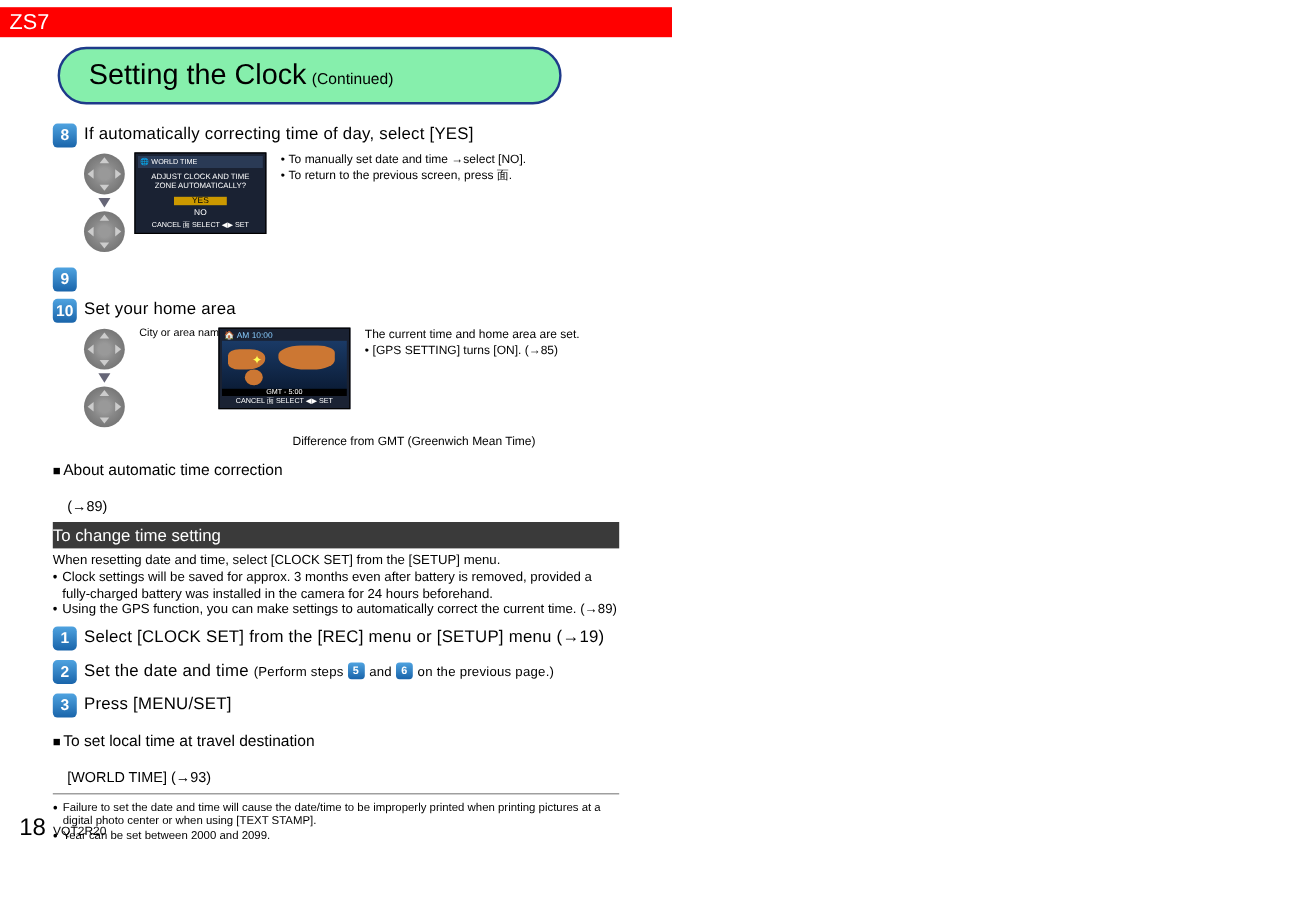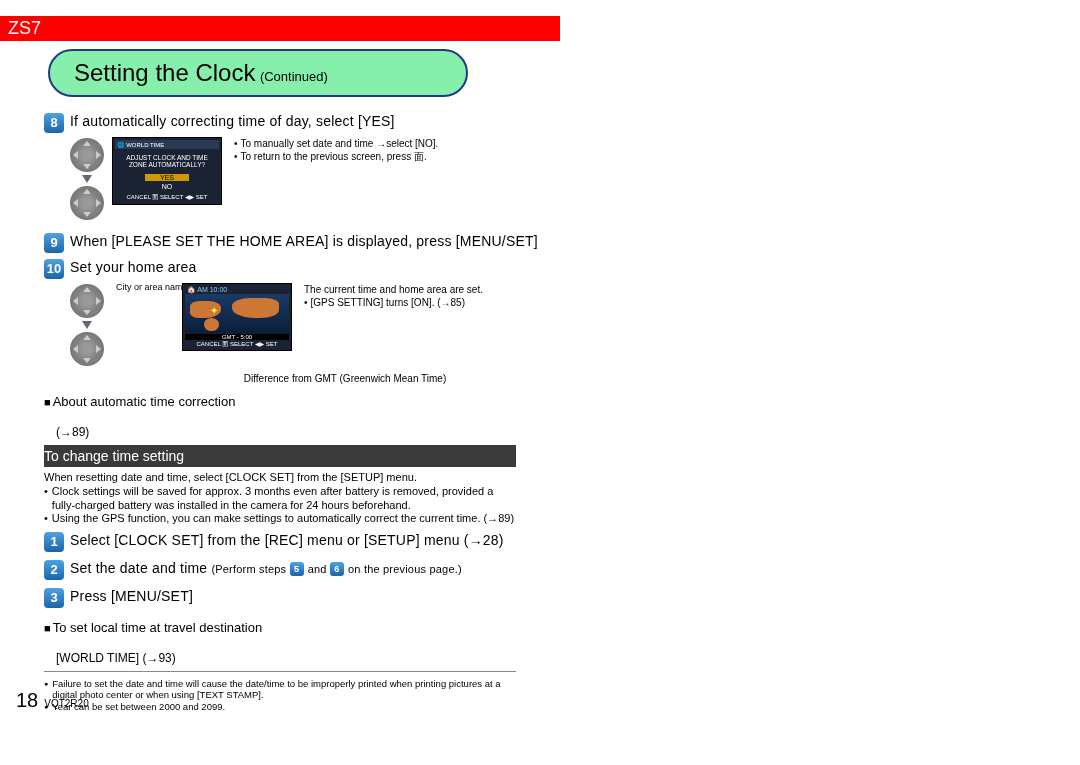--- a/index.html
+++ b/index.html
@@ -1,17 +1,17 @@
 <!DOCTYPE html>
 <html><head>
 <meta charset="utf-8">
 <style>
   * { margin: 0; padding: 0; box-sizing: border-box; }
   body { font-family: Arial, Helvetica, sans-serif; background: #fff; width: 1080px; height: 765px; position: relative; color: #000; }
-  .page { position: absolute; left: 0; top: 16px; width: 560px; }
+  .page { position: absolute; left: 0; top: 6px; width: 560px; }
   .model-bar { background: #ff0000; color: #fff; font-size: 18px; padding: 2px 8px; width: 560px; }
   .title-box { margin: 8px 48px 12px 48px; border: 2px solid #1e3a8a; border-radius: 28px; padding: 8px 24px; background: #86efac; width: 420px; }
   .title-box .main { font-size: 24px; font-weight: 300; color: #000; }
   .title-box .cont { font-size: 13px; }
   .step-row { display: flex; align-items: flex-start; padding: 4px 20px 4px 44px; }
   .step-num { width: 20px; height: 20px; background: linear-gradient(#4fa3e0,#1964aa); border-radius: 4px; color: #fff; font-size: 13px; font-weight: bold; text-align: center; line-height: 20px; flex-shrink: 0; margin-right: 6px; }
   .step-num-sm { width: 14px; height: 14px; background: linear-gradient(#4fa3e0,#1964aa); border-radius: 3px; color: #fff; font-size: 9px; font-weight: bold; text-align: center; line-height: 14px; display: inline-block; vertical-align: middle; }
   .step-txt { font-size: 14px; letter-spacing: 0.2px; }
   .step-body { margin-left: 70px; margin-right: 20px; display: flex; align-items: flex-start; font-size: 10px; margin-bottom: 8px; }
   .dpad-col { display: flex; flex-direction: column; align-items: center; margin-right: 8px; }
@@ -99,21 +99,20 @@
           <span>To manually set date and time →select [NO].</span>
         </div>
       <div class="b">
           <span>To return to the previous screen, press 面.</span>
         </div>
     </div>
   </div>
 
   <div class="step-row">
     <div class="step-num">9</div>
-    <div class="step-txt">When [PLEASE SET THE HOME AREA] is displayed, press [MENU/SET]</div>
   </div>
 
   <div class="step-row" style="padding-top:2px">
     <div class="step-num">10</div>
     <div class="step-txt">Set your home area</div>
   </div>
   <div class="step-body">
     <div class="dpad-col">
       <div class="dpad">
           <span class="arrow up"></span>
@@ -163,21 +162,21 @@
     <div class="bul">
         <span>Clock settings will be saved for approx. 3 months even after battery is removed, provided a fully-charged battery was installed in the camera for 24 hours beforehand.</span>
       </div>
     <div class="bul">
         <span>Using the GPS function, you can make settings to automatically correct the current time. (→89)</span>
       </div>
   </div>
 
   <div class="step-row">
     <div class="step-num">1</div>
-    <div class="step-txt">Select [CLOCK SET] from the [REC] menu or [SETUP] menu (→28)</div>
+    <div class="step-txt">Select [CLOCK SET] from the [REC] menu or [SETUP] menu (→19)</div>
   </div>
   <div class="step-row">
     <div class="step-num">2</div>
     <div class="step-txt">
       <span>Set the date and time</span>
       <span style="font-size:11px">(Perform steps </span>
       <span class="step-num-sm">5</span>
       <span style="font-size:11px"> and </span>
       <span class="step-num-sm">6</span>
       <span style="font-size:11px"> on the previous page.)</span>

